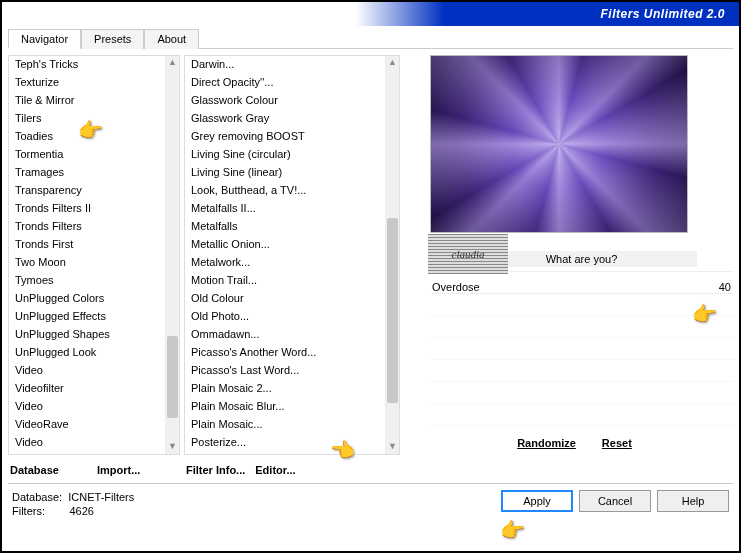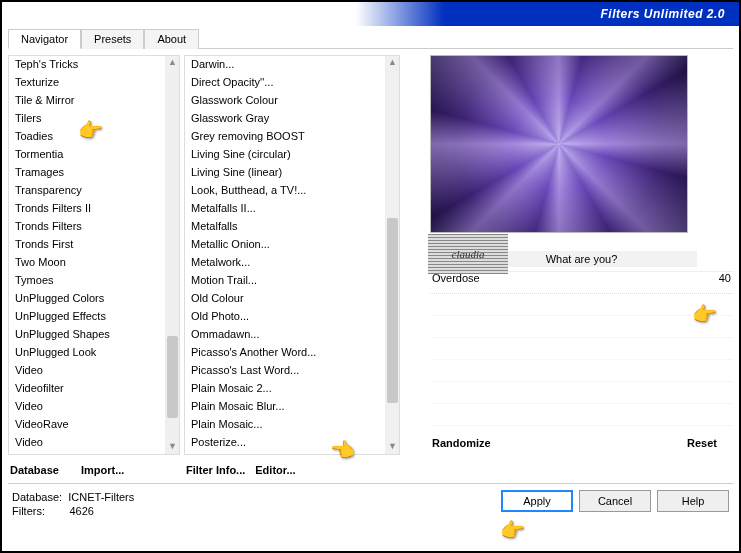--- a/index.html
+++ b/index.html
@@ -32,25 +32,25 @@
   rgba(200,180,255,.4) 225deg, rgba(40,20,90,0) 240deg,
   rgba(200,180,255,.5) 270deg, rgba(40,20,90,0) 285deg,
   rgba(200,180,255,.4) 315deg, rgba(40,20,90,0) 330deg,
   rgba(200,180,255,.5) 360deg);
  mix-blend-mode: screen;
 }
 .watermark{position:absolute;left:426px;top:232px;width:80px;height:40px;background:repeating-linear-gradient(#888 0 1px,#ddd 1px 3px);display:flex;align-items:center;justify-content:center;font-style:italic;font-family:cursive;font-size:11px;color:#333;z-index:5;}
 .paramtitle { margin: 18px 0 4px; text-align:center;}
 .paramtitle span{ background:#f2f2f2; padding:2px 80px; display:inline-block;}
 .params { border-top:1px solid #eee; }
-.paramrow { display:flex; align-items:flex-start; border-bottom:1px dotted #ddd; height:22px; padding:0 2px;gap:36px;}
+.paramrow { display:flex; align-items:flex-end; border-bottom:1px dotted #ddd; height:22px; padding:0 2px;gap:36px;}
 .paramrow.empty{border-bottom:1px dotted #eee;}
 .paramname{flex:1;}
 .paramval{width:28px;text-align:right;}
-.rightbtns{display:flex;justify-content:space-between;gap:22px;padding:8px 14px 0 0;}
+.rightbtns{display:flex;justify-content:center;gap:22px;padding:8px 14px 0 0;text-decoration:underline;}
 .footer { border-top:1px solid #ccc; margin:4px 6px 0; padding:6px 4px 0; display:flex; align-items:flex-start;}
 .footleft{flex:1;line-height:14px;}
 .btn { min-width:72px; height:22px; border:1px solid #999; background:#efefef; cursor:pointer; margin-left:6px;}
 .btn.primary{border:2px solid #1e88ff;background:#fff;}
 .pointer { position:absolute; font-size:20px; z-index:10; filter: drop-shadow(1px 1px 1px rgba(0,0,0,.4)); pointer-events:none;}
 </style>
 </head>
 <body>
 
 <div class="header">
@@ -94,21 +94,21 @@
       <div class="scrollbar">
         <div class="sbtn">▲</div>
         <div class="strack">
             <div class="sthumb" style="top:72%;height:22%"></div>
           </div>
         <div class="sbtn">▼</div>
       </div>
     </div>
     <div class="col-btns">
       <span class="linkbtn">Database</span>
-      <span class="linkbtn" style="margin-left:12px">Import...</span>
+      <span class="linkbtn" style="margin-left:28px">Import...</span>
     </div>
   </div>
 
   <div class="col" style="width:216px">
     <div class="listbox">
       <div class="listwrap" id="list2">
           <div class="listitem">Darwin...</div>
           <div class="listitem">Direct Opacity''...</div>
           <div class="listitem">Glasswork Colour</div>
           <div class="listitem">Glasswork Gray</div>

